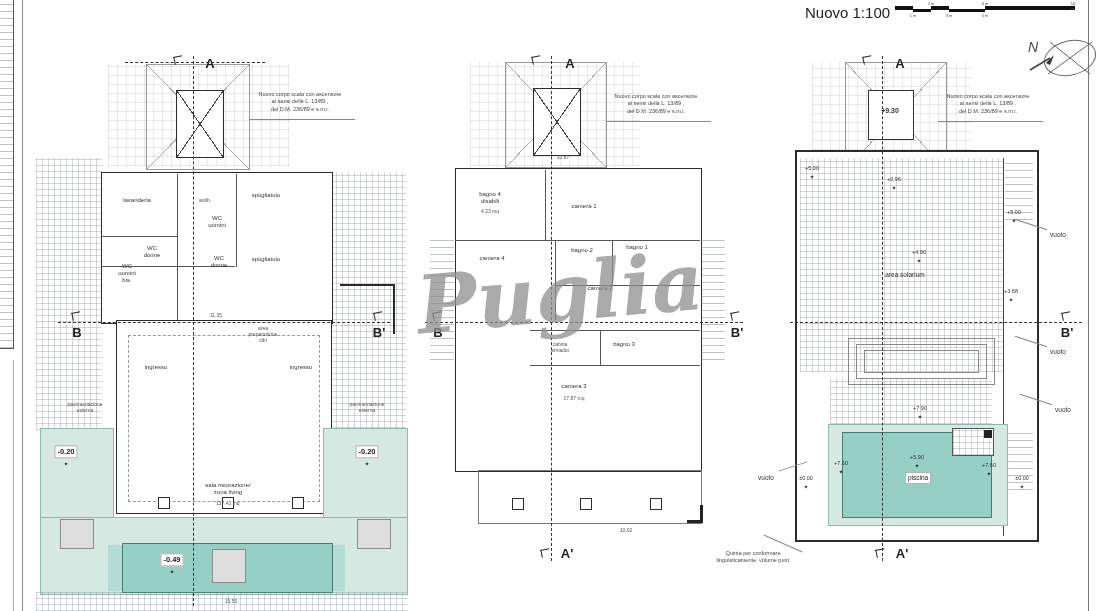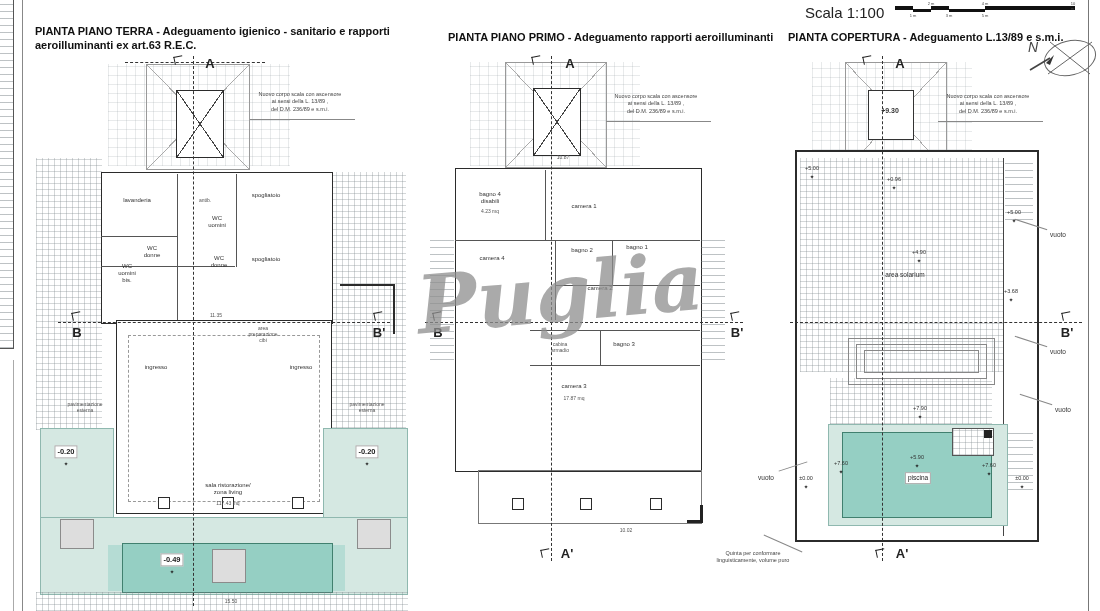--- a/index.html
+++ b/index.html
@@ -57,39 +57,37 @@
 <div id="sheet">
 
   <div class="hlines" style="left:0;top:0;width:13px;height:348px;"></div>
   <div class="pline" style="left:13px;top:0;width:1px;height:348px;"></div>
   <div class="pline" style="left:0;top:348px;width:14px;height:1px;"></div>
   <div class="pline" style="left:13px;top:360px;width:1px;height:251px;background:#aaa;"></div>
   <div class="pline" style="left:22px;top:0;width:1px;height:611px;background:#888;"></div>
 
   <div class="pline" style="left:1088px;top:0;width:1px;height:611px;background:#777;"></div>
 
-  <div class="abs" style="left:805px;top:4px;font:15px 'Liberation Sans',sans-serif;color:#222;">Scala 1:100</div>
+  <div class="abs" style="left:805px;top:4px;font:15px 'Liberation Sans',sans-serif;color:#222;">Nuovo 1:100</div>
   <div class="abs" style="left:895px;top:6px;width:182px;height:12px;">
     <div class="sb-seg" style="left:0;top:0;width:18px;"></div>
     <div class="sb-seg" style="left:36px;top:0;width:18px;"></div>
     <div class="sb-seg" style="left:90px;top:0;width:90px;"></div>
     <div class="sb-seg" style="left:18px;top:3px;width:18px;"></div>
     <div class="sb-seg" style="left:54px;top:3px;width:36px;"></div>
     <div class="pline" style="left:0;top:3px;width:180px;height:.7px;background:#111;"></div>
     <span class="sb-tick" style="left:36px;top:-5px;">2 m</span>
     <span class="sb-tick" style="left:90px;top:-5px;">4 m</span>
     <span class="sb-tick" style="left:178px;top:-5px;">10 m</span>
     <span class="sb-tick" style="left:18px;top:7px;">1 m</span>
     <span class="sb-tick" style="left:54px;top:7px;">3 m</span>
     <span class="sb-tick" style="left:90px;top:7px;">5 m</span>
   </div>
 
   <div class="abs" style="left:0;top:0;width:100%;height:100%;">
-    <div class="title" style="left:35px;top:24px;width:400px;">PIANTA PIANO TERRA - Adeguamento igienico - sanitario e rapporti
-aeroilluminanti ex art.63 R.E.C.</div>
 
     <div class="hatch-lt" style="left:108px;top:64px;width:182px;height:102px;"></div>
     <div class="hatch diagx" style="left:146px;top:64px;width:102px;height:104px;border:1px solid #999;"></div>
     <div class="xbox" style="left:176px;top:90px;width:46px;height:66px;"></div>
 
     <div class="hatch" style="left:36px;top:158px;width:66px;height:272px;"></div>
     <div class="hatch" style="left:330px;top:172px;width:76px;height:262px;"></div>
 
     <div class="wall" style="left:101px;top:172px;width:230px;height:150px;"></div>
     <div class="pline" style="left:177px;top:174px;width:1px;height:146px;"></div>
@@ -162,21 +160,20 @@
     <span class="chip" style="left:367px;top:452px;">-0.20</span>
     <span class="star" style="left:367px;top:464px;">✦</span>
     <span class="chip" style="left:172px;top:560px;">-0.49</span>
     <span class="star" style="left:172px;top:572px;">✦</span>
 
     <span class="lbl tiny" style="left:216px;top:315px;">11.35</span>
     <span class="lbl tiny" style="left:231px;top:601px;">15.50</span>
   </div>
 
   <div class="abs" style="left:0;top:0;width:100%;height:100%;">
-    <div class="title" style="left:448px;top:30px;width:330px;">PIANTA PIANO PRIMO - Adeguamento rapporti aeroilluminanti</div>
 
     <div class="hatch-lt" style="left:470px;top:62px;width:170px;height:104px;"></div>
     <div class="hatch diagx" style="left:505px;top:62px;width:100px;height:104px;border:1px solid #999;"></div>
     <div class="xbox" style="left:533px;top:88px;width:46px;height:66px;"></div>
 
     <div class="wall" style="left:455px;top:168px;width:245px;height:302px;"></div>
     <div class="pline" style="left:545px;top:170px;width:1px;height:70px;"></div>
     <div class="pline" style="left:455px;top:240px;width:245px;height:1px;"></div>
     <div class="pline" style="left:555px;top:240px;width:1px;height:80px;"></div>
     <div class="pline" style="left:612px;top:240px;width:1px;height:45px;"></div>
@@ -220,21 +217,20 @@
 armadio</span>
     <span class="lbl" style="left:624px;top:345px;">bagno 3</span>
     <span class="lbl" style="left:574px;top:387px;">camera 3</span>
     <span class="lbl tiny" style="left:574px;top:398px;">17.87 mq</span>
 
     <span class="lbl tiny" style="left:563px;top:157px;">10.87</span>
     <span class="lbl tiny" style="left:626px;top:530px;">10.02</span>
   </div>
 
   <div class="abs" style="left:0;top:0;width:100%;height:100%;">
-    <div class="title" style="left:788px;top:30px;width:300px;">PIANTA COPERTURA - Adeguamento L.13/89 e s.m.i.</div>
 
     <svg width="72" height="56" viewBox="0 0 72 56" style="position:absolute;left:1026px;top:30px;">
       <ellipse cx="44" cy="28" rx="26" ry="17" fill="none" stroke="#666" stroke-width="1" transform="rotate(-14 44 28)"></ellipse>
       <line x1="22" y1="44" x2="66" y2="12" stroke="#666" stroke-width="1"></line>
       <line x1="24" y1="12" x2="64" y2="44" stroke="#666" stroke-width="1"></line>
       <line x1="4" y1="40" x2="24" y2="28" stroke="#444" stroke-width="1.6"></line>
       <polygon points="20,33 28,25 24,35" fill="#333"></polygon>
       <text x="2" y="22" font-family="Liberation Sans,sans-serif" font-size="14" font-style="italic" fill="#444">N</text>
     </svg>
 

